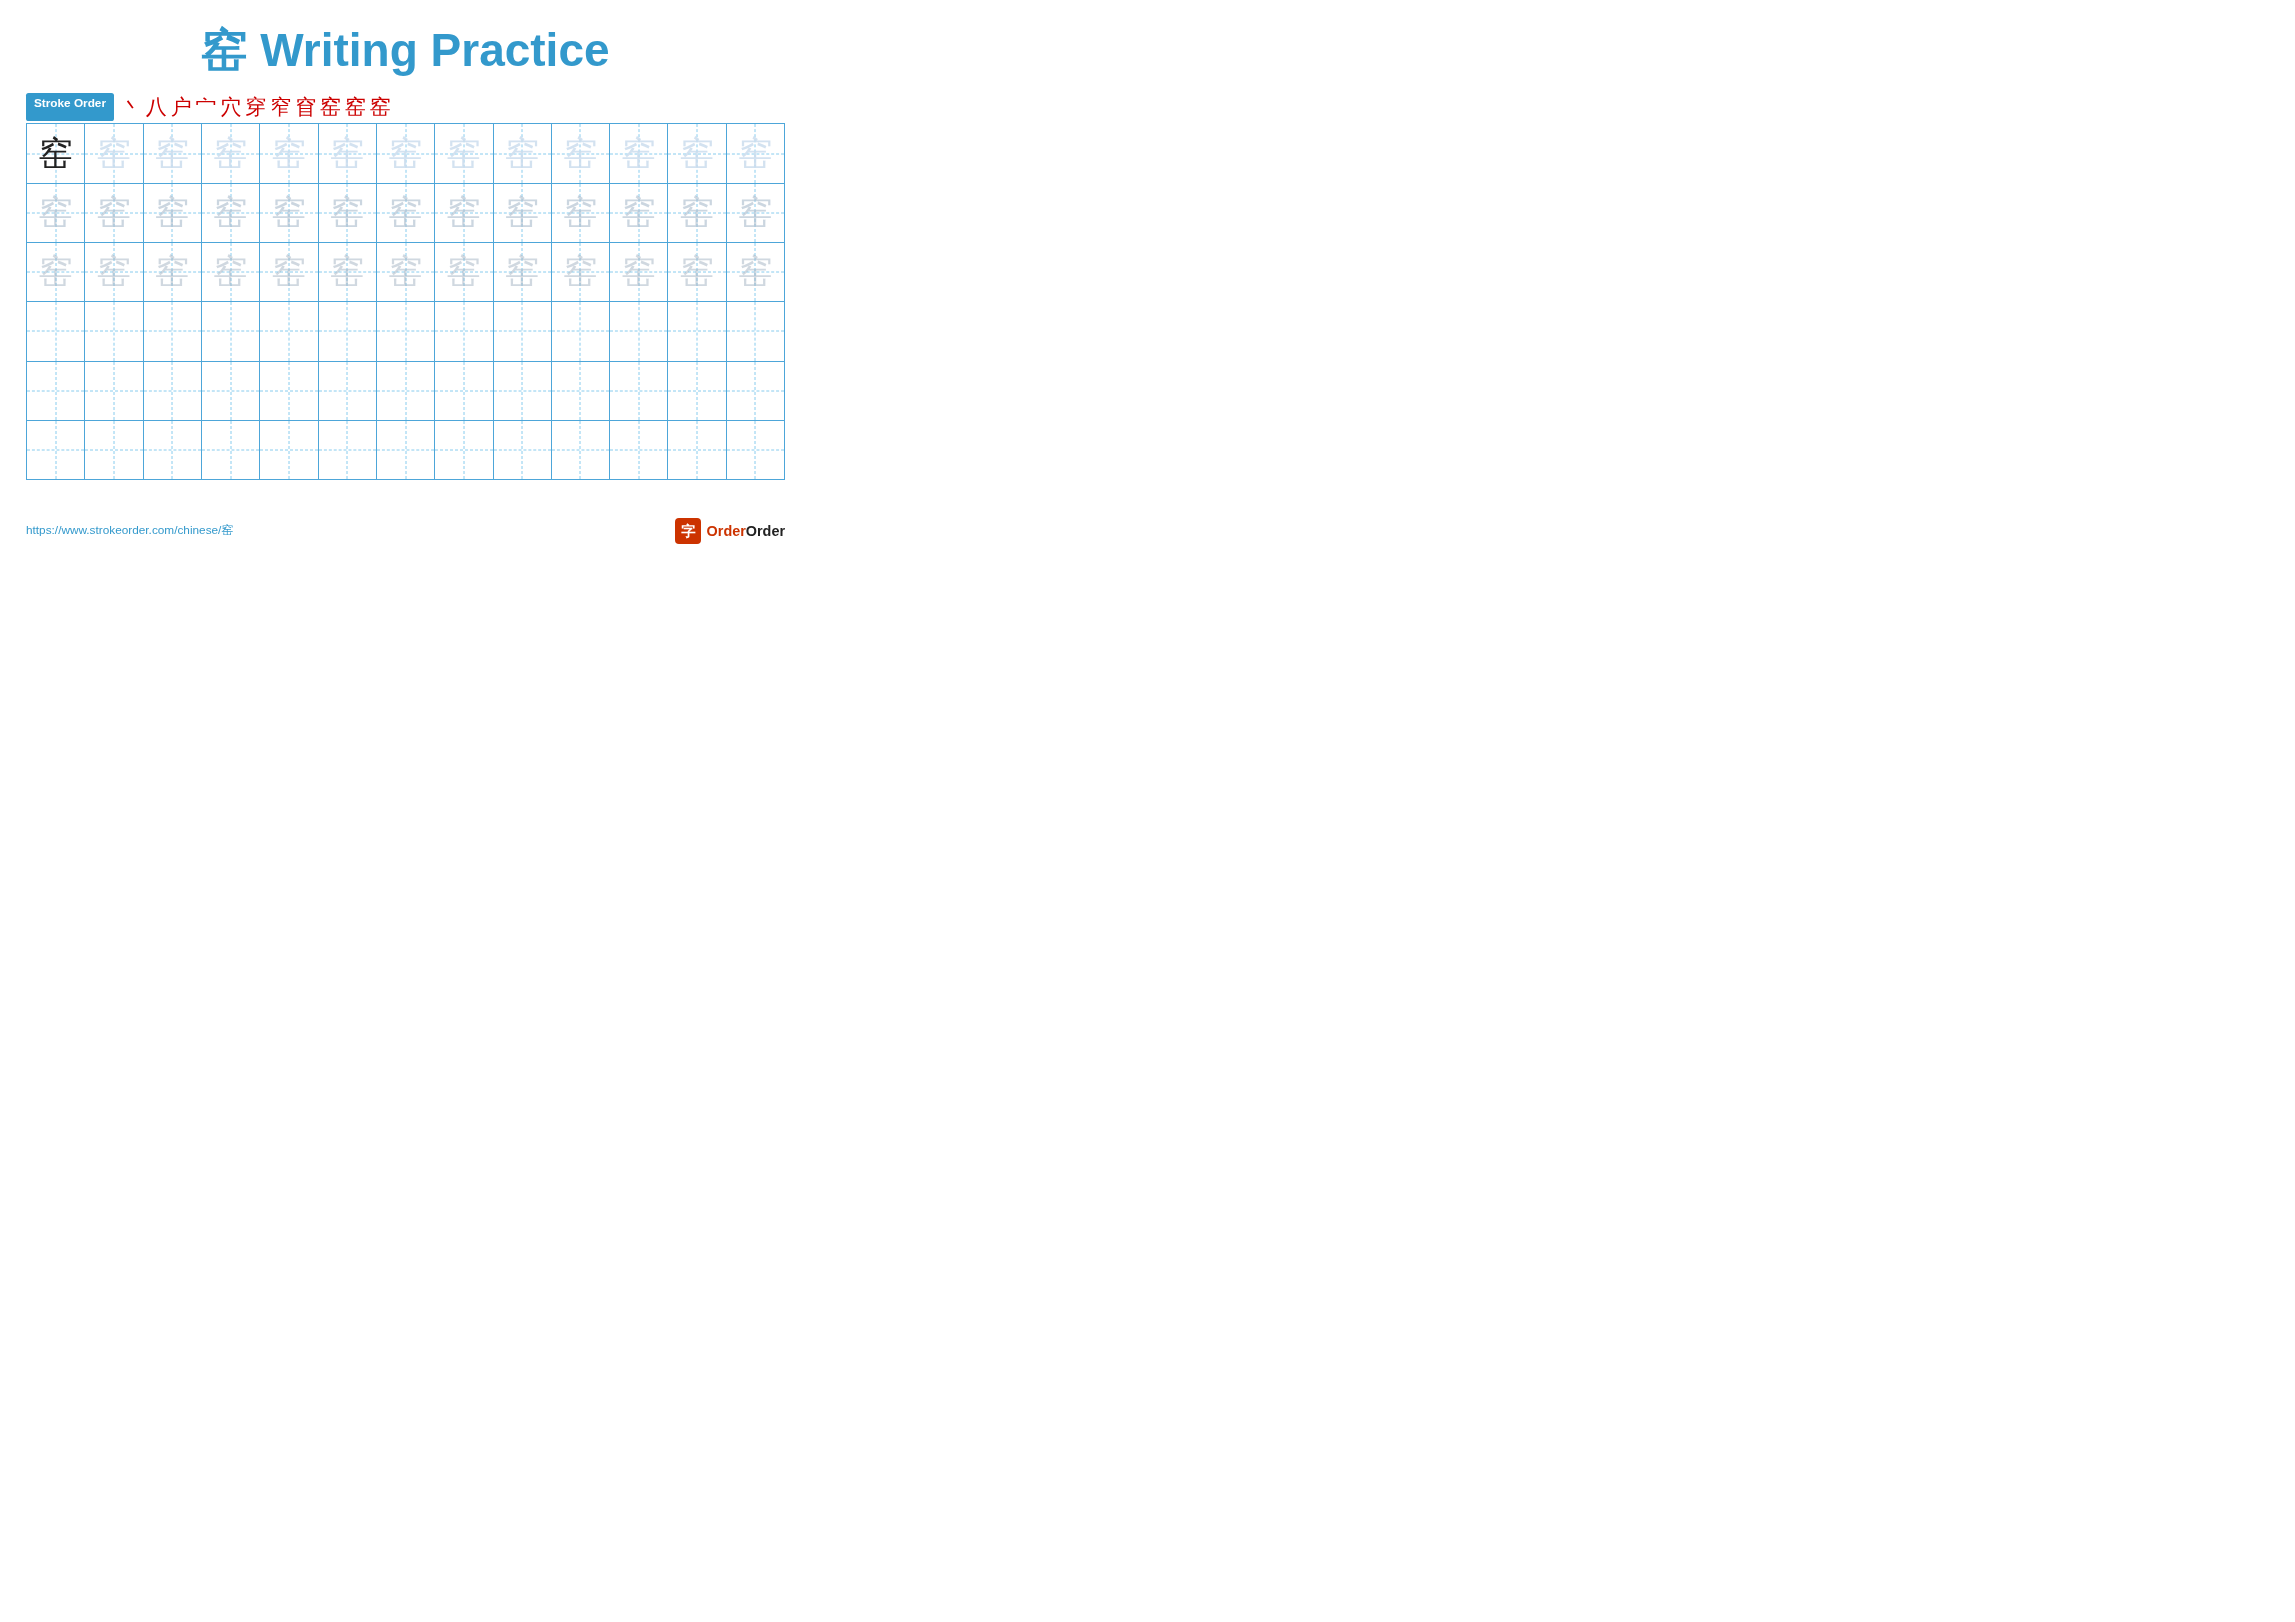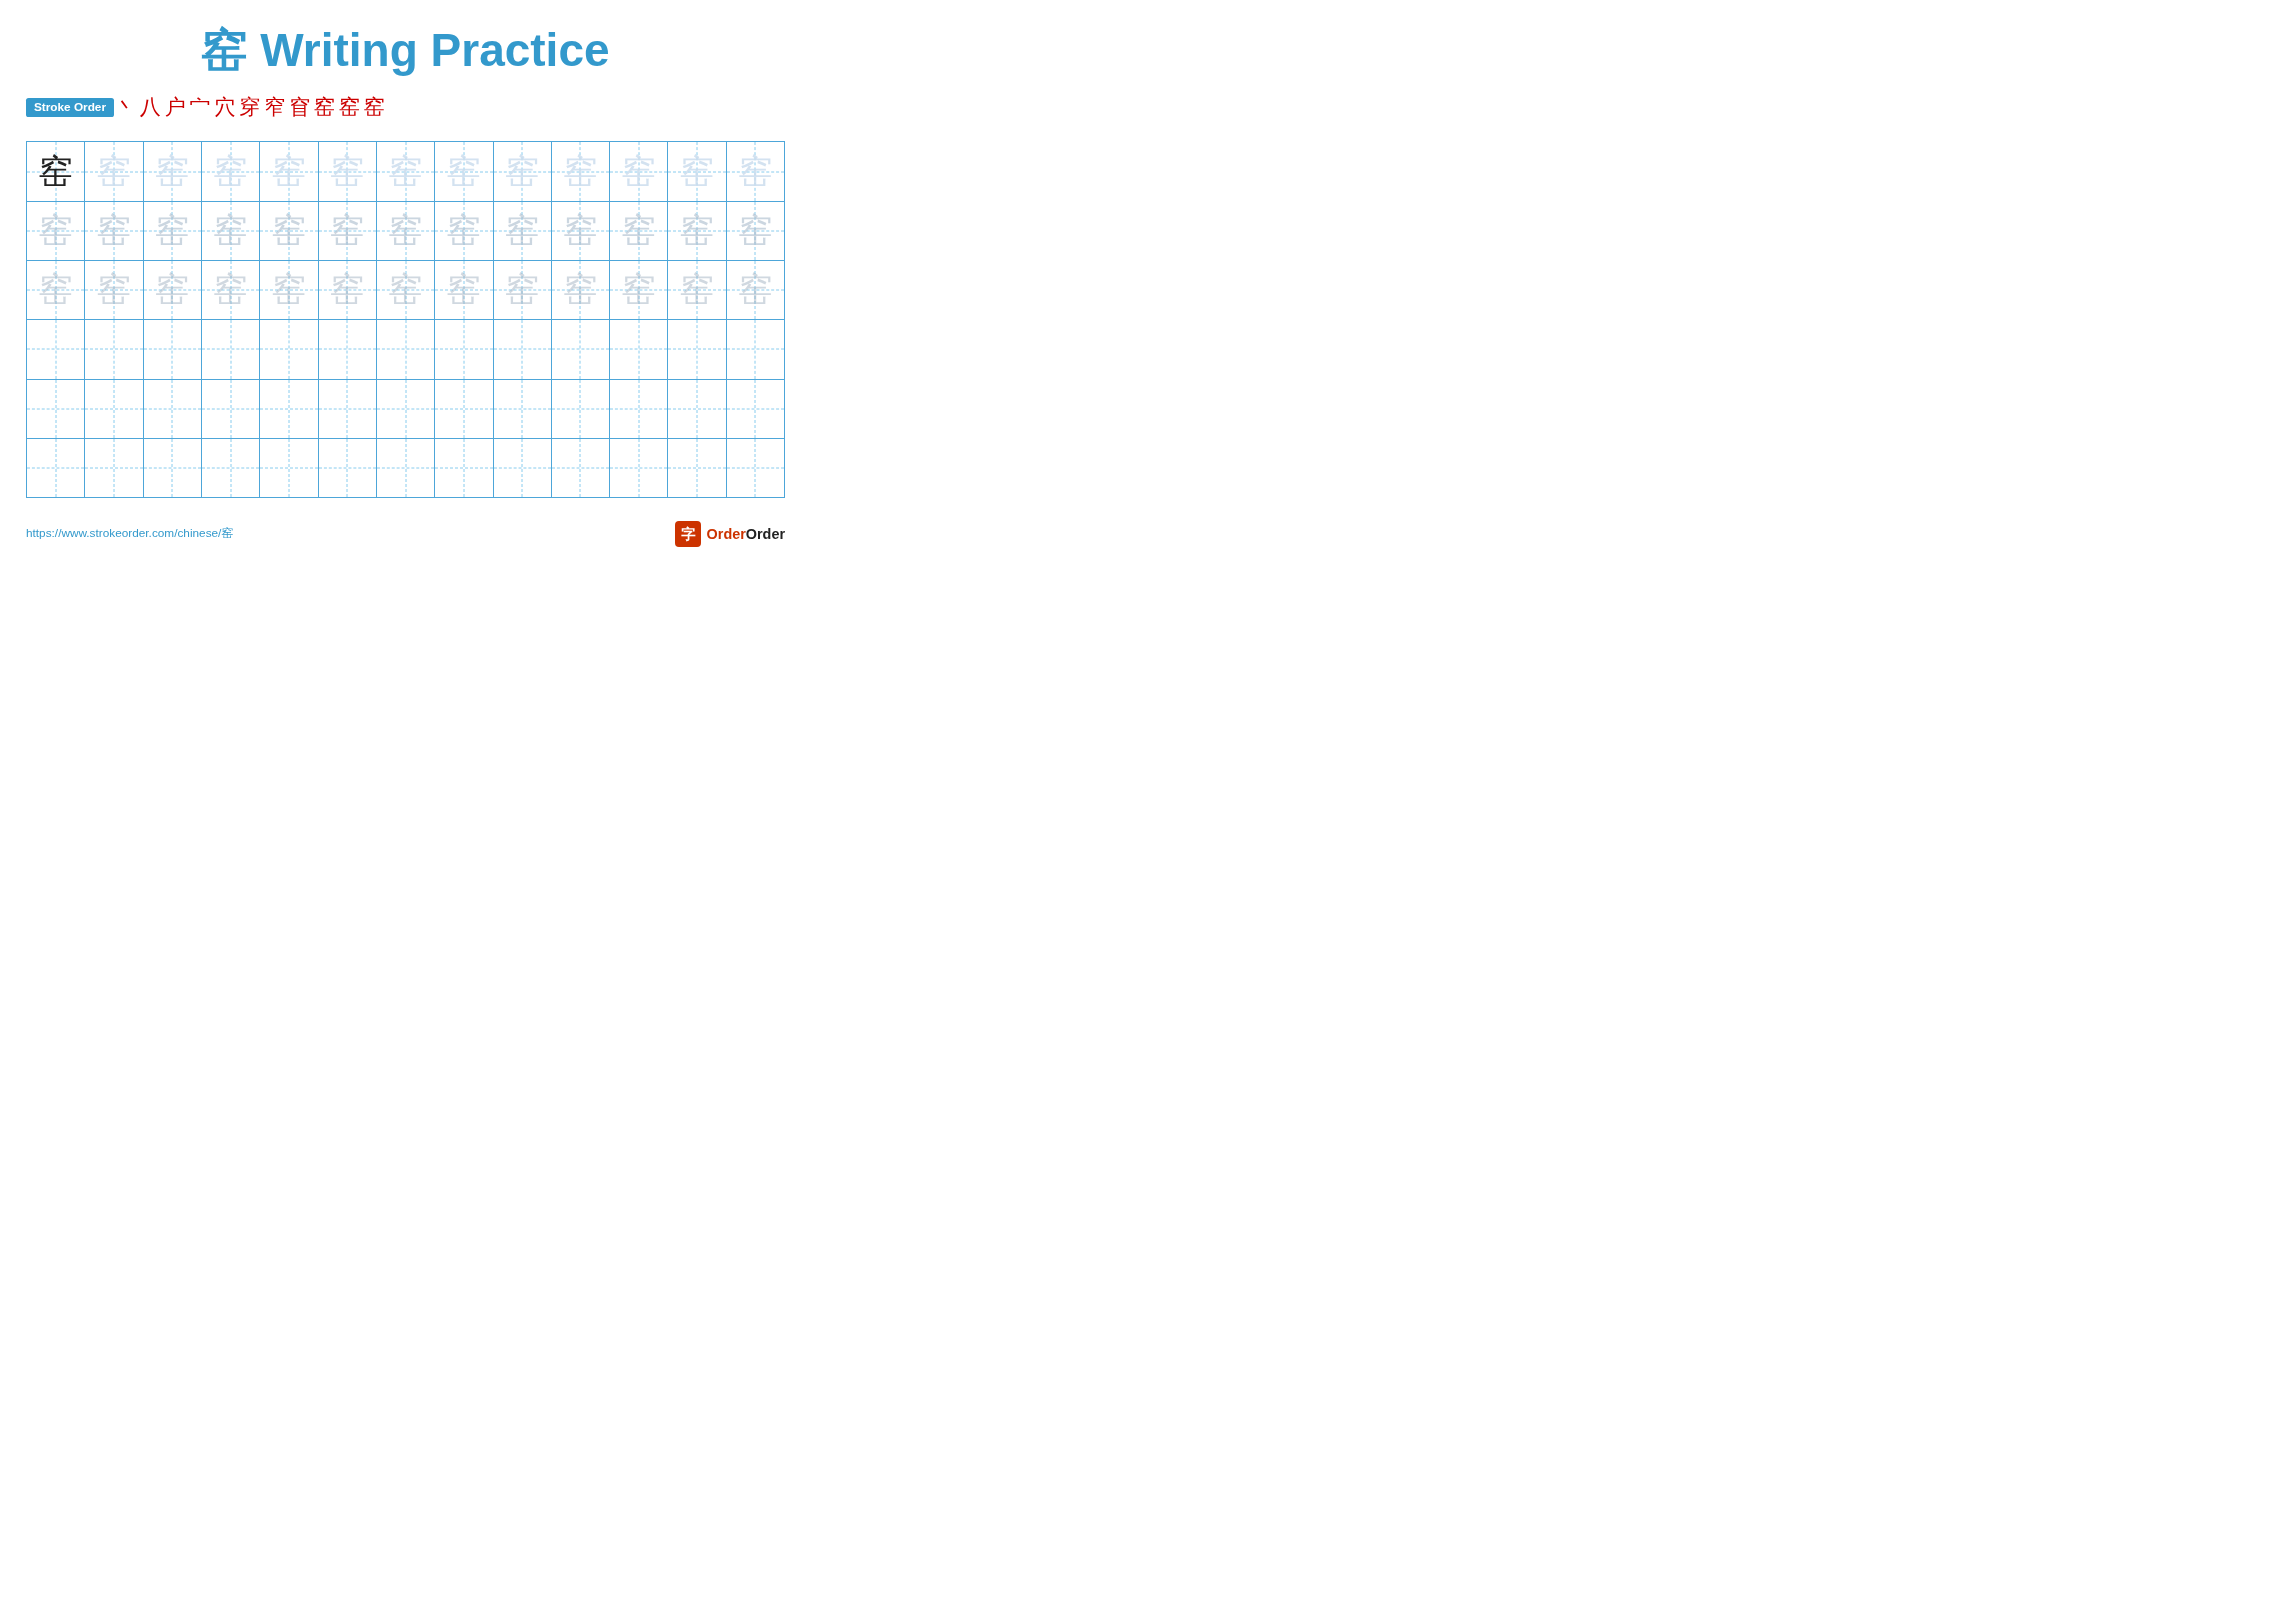--- a/index.html
+++ b/index.html
@@ -15,23 +15,22 @@
       text-align: center;
       font-size: 46px;
       font-weight: bold;
       color: #3399cc;
       margin-bottom: 11.8px;
       font-family: Arial, sans-serif;
     }
 
     .stroke-order-row {
       display: flex;
-      align-items: center;
-      margin-bottom: 20px;
-      gap: 1px;
+      margin-bottom: 2px;
+      gap: 7px;
     }
 
     .stroke-order-badge {
       background: #3399cc;
       color: white;
       font-size: 11.8px;
       font-weight: bold;
       padding: 2.6px 7.9px;
       border-radius: 2.6px;
       font-family: Arial, sans-serif;
@@ -130,21 +129,21 @@
     .char-light-3 {
       color: #99aabb;
       opacity: 0.45;
     }
 
     
     .footer {
       display: flex;
       justify-content: space-between;
       align-items: center;
-      margin-top: 23px;
+      margin-top: 38px;
     }
 
     .footer-url {
       color: #3399cc;
       font-size: 11.8px;
       font-family: Arial, sans-serif;
     }
 
     .footer-logo {
       display: flex;

